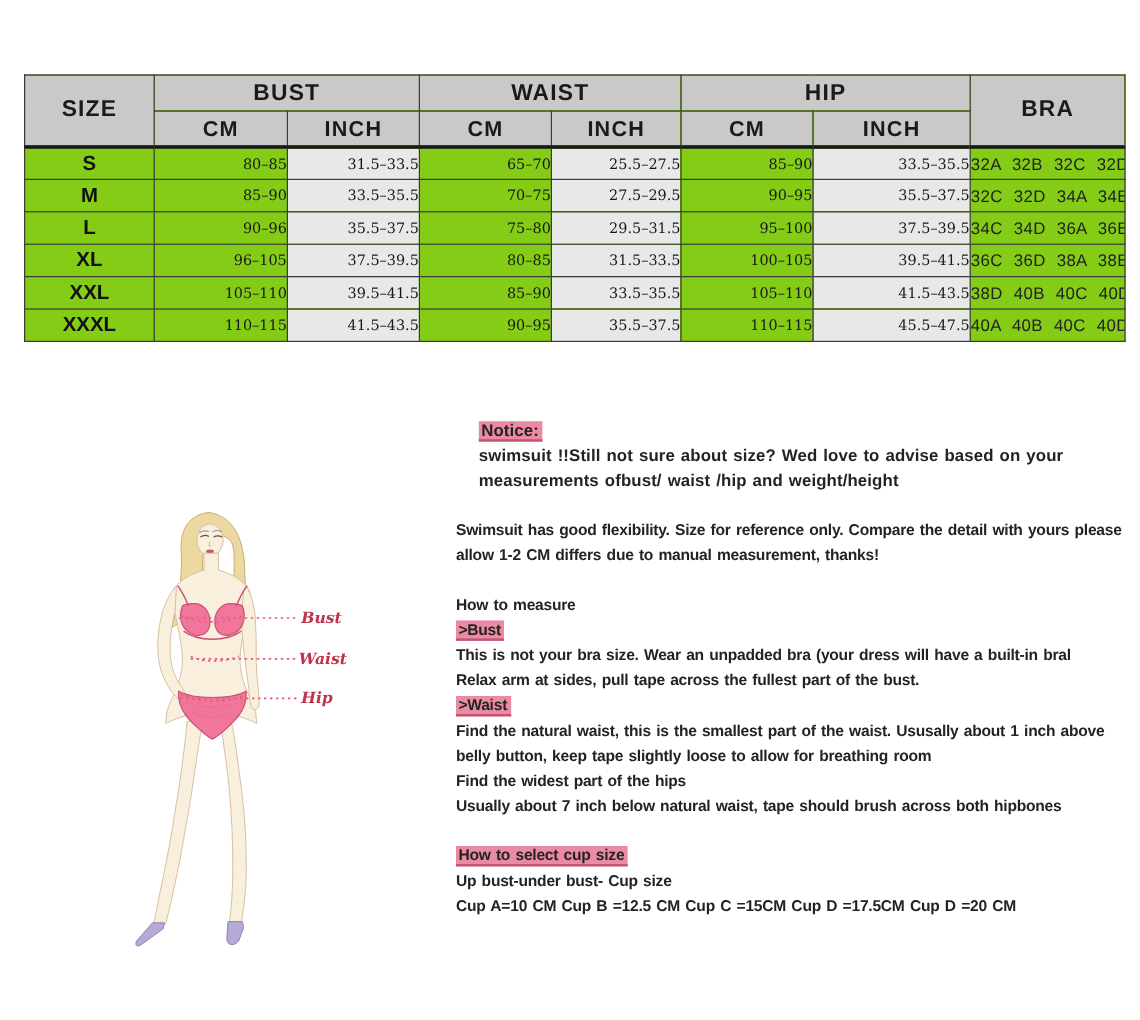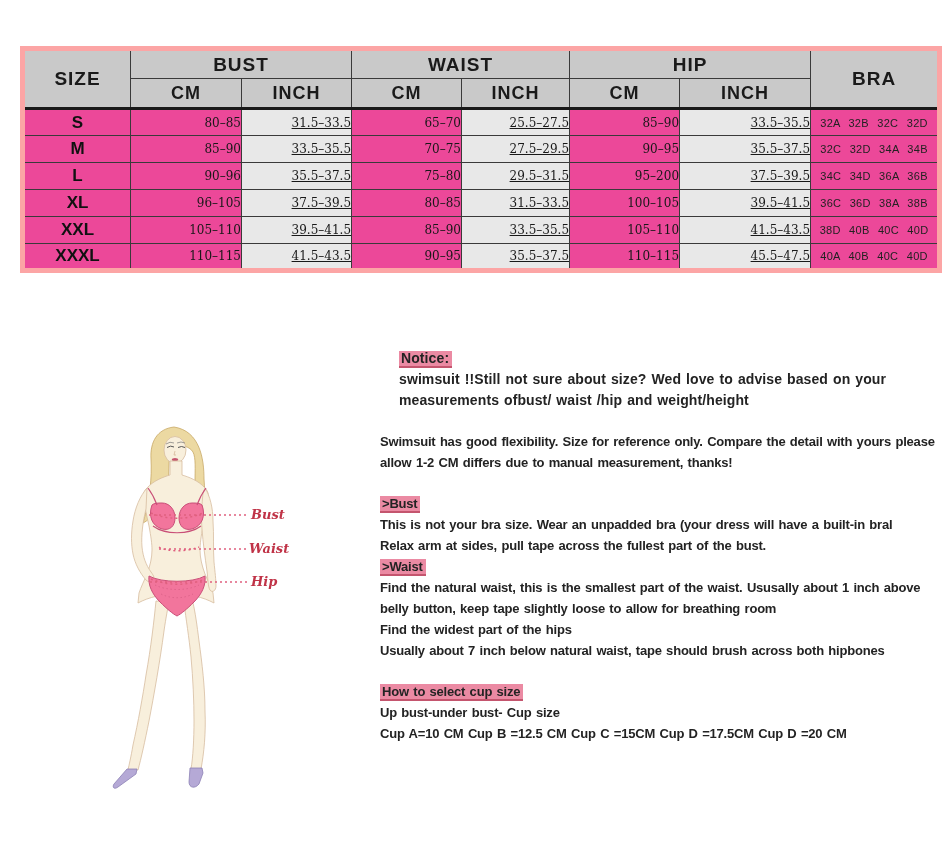--- a/index.html
+++ b/index.html
@@ -1,35 +1,35 @@
 <!DOCTYPE html>
 <html><head>
 <meta charset="utf-8">
 <style>
   html,body{margin:0;padding:0;background:#ffffff;}
   body{width:950px;height:850px;position:relative;overflow:hidden;
        font-family:"Liberation Sans",sans-serif;}
 
   
-  .size-table{position:absolute;left:20px;top:46px;width:917px;
-    border-collapse:collapse;table-layout:fixed;background:#ec4899;
-    border:5px solid #fca5a5;}
+  .size-table{position:absolute;left:20px;top:62px;width:917px;
+    border-collapse:collapse;table-layout:fixed;background:#84cc16;
+    border:1px solid #fca5a5;}
   .size-table th,.size-table td{border:1px solid #3a3a3a;text-align:center;
     vertical-align:middle;padding:0;overflow:hidden;}
   .size-table thead tr{height:30px;}
   .size-table tbody tr{height:27px;}
   .size-table thead th{background:#c9c9c9;font-family:"Liberation Sans",sans-serif;
     font-weight:bold;font-size:18px;color:#1a1a1a;letter-spacing:1px;}
   .size-table thead th.grp{font-size:19px;}
   .hdr-bottom{border-bottom:3px solid #191919 !important;}
   td.size-cell{font-family:"Liberation Sans",sans-serif;font-weight:bold;
     font-size:17px;color:#111;}
   td.num{font-family:"DejaVu Serif",serif;font-size:12px;color:#181818;text-align:right;}
-  td.inch{background:#e8e8e8;text-decoration:underline;}
-  td.bra-cell{font-family:"Liberation Sans",sans-serif;font-size:11px;
+  td.inch{background:#e8e8e8;}
+  td.bra-cell{font-family:"Liberation Sans",sans-serif;font-size:14px;
     color:#222;letter-spacing:0.3px;word-spacing:5px;white-space:nowrap;}
 
   
   .notes{position:absolute;left:380px;top:348px;width:565px;}
   .ln{font-family:"Liberation Sans",sans-serif;font-weight:bold;color:#232323;
       line-height:21px;white-space:nowrap;}
   .big{font-size:14px;word-spacing:1px;letter-spacing:0.1px;padding-left:19px;}
   .mid{font-size:13px;letter-spacing:-0.2px;word-spacing:1px;}
   .gap20{height:20px;}
   .hl{background:#eb8aa3;border-bottom:2px solid #c4556e;padding:0 3px 0 2px;
@@ -91,21 +91,21 @@
       <td class="num">90–95</td>
       <td class="num inch">35.5–37.5</td>
       <td class="bra-cell">32C 32D 34A 34B</td>
     </tr>
     <tr>
       <td class="size-cell">L</td>
       <td class="num">90–96</td>
       <td class="num inch">35.5–37.5</td>
       <td class="num">75–80</td>
       <td class="num inch">29.5–31.5</td>
-      <td class="num">95–200</td>
+      <td class="num">95–100</td>
       <td class="num inch">37.5–39.5</td>
       <td class="bra-cell">34C 34D 36A 36B</td>
     </tr>
     <tr>
       <td class="size-cell">XL</td>
       <td class="num">96–105</td>
       <td class="num inch">37.5–39.5</td>
       <td class="num">80–85</td>
       <td class="num inch">31.5–33.5</td>
       <td class="num">100–105</td>
@@ -174,20 +174,21 @@
 </div>
 
 <div class="notes">
   <div class="ln big"><span class="hl">Notice:</span></div>
   <div class="ln big">swimsuit !!Still not sure about size? Wed love to advise based on your</div>
   <div class="ln big">measurements ofbust/ waist /hip and weight/height</div>
   <div class="gap20"></div>
   <div class="ln mid">Swimsuit has good flexibility. Size for reference only. Compare the detail with yours please</div>
   <div class="ln mid">allow 1-2 CM differs due to manual measurement, thanks!</div>
   <div class="gap20"></div>
+  <div class="ln mid">How to measure</div>
   <div class="ln mid"><span class="hl">&gt;Bust</span></div>
   <div class="ln mid">This is not your bra size. Wear an unpadded bra (your dress will have a built-in bral</div>
   <div class="ln mid">Relax arm at sides, pull tape across the fullest part of the bust.</div>
   <div class="ln mid"><span class="hl">&gt;Waist</span></div>
   <div class="ln mid">Find the natural waist, this is the smallest part of the waist. Ususally about 1 inch above</div>
   <div class="ln mid">belly button, keep tape slightly loose to allow for breathing room</div>
   <div class="ln mid">Find the widest part of the hips</div>
   <div class="ln mid">Usually about 7 inch below natural waist, tape should brush across both hipbones</div>
   <div class="gap20"></div>
   <div class="ln mid"><span class="hl">How to select cup size</span></div>

